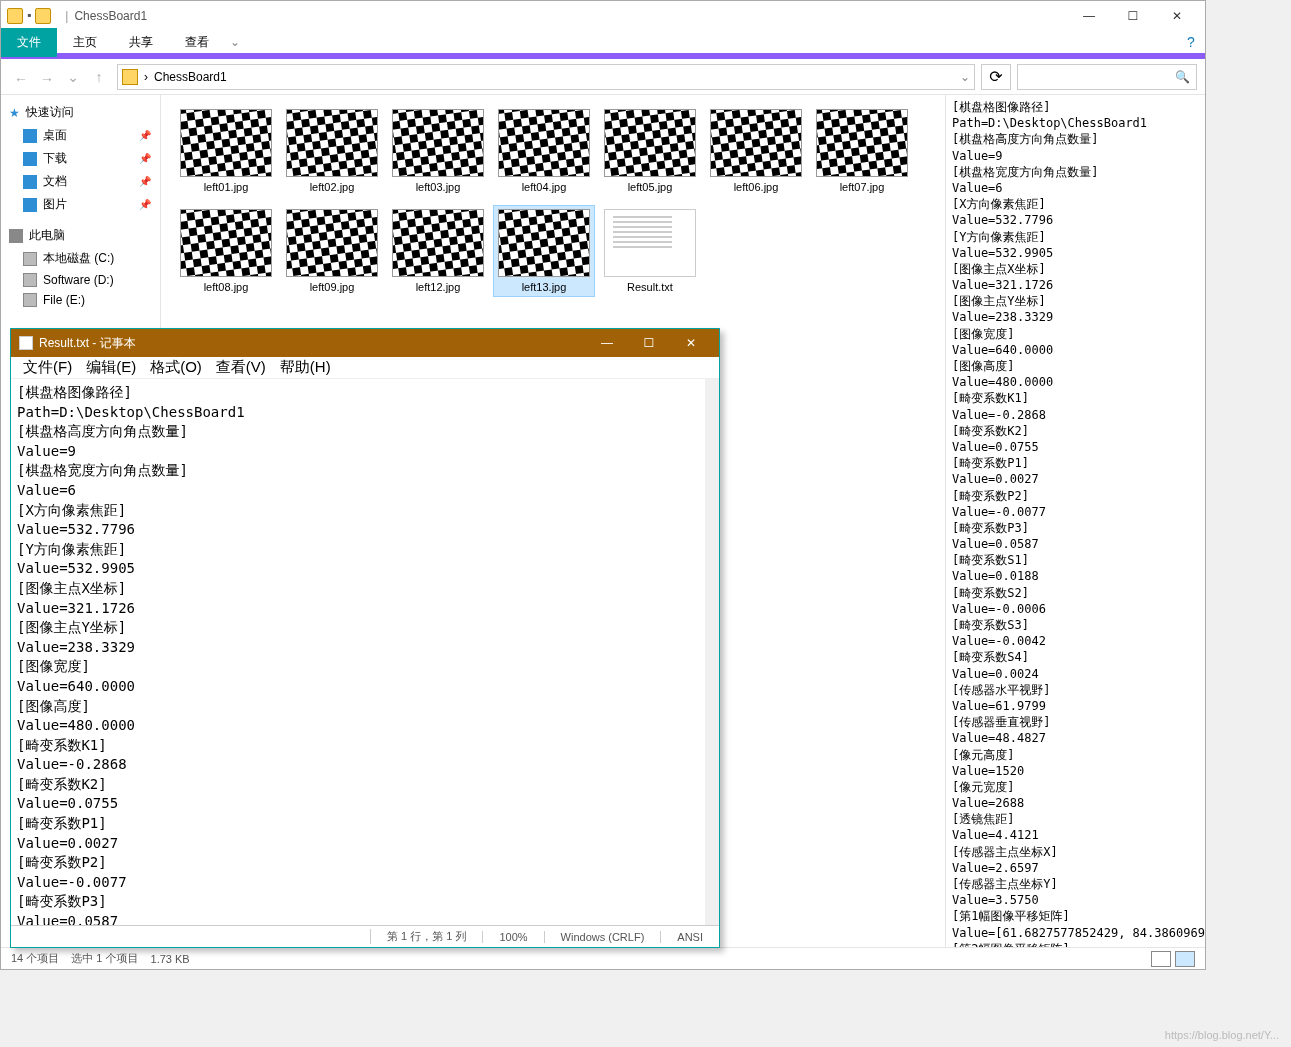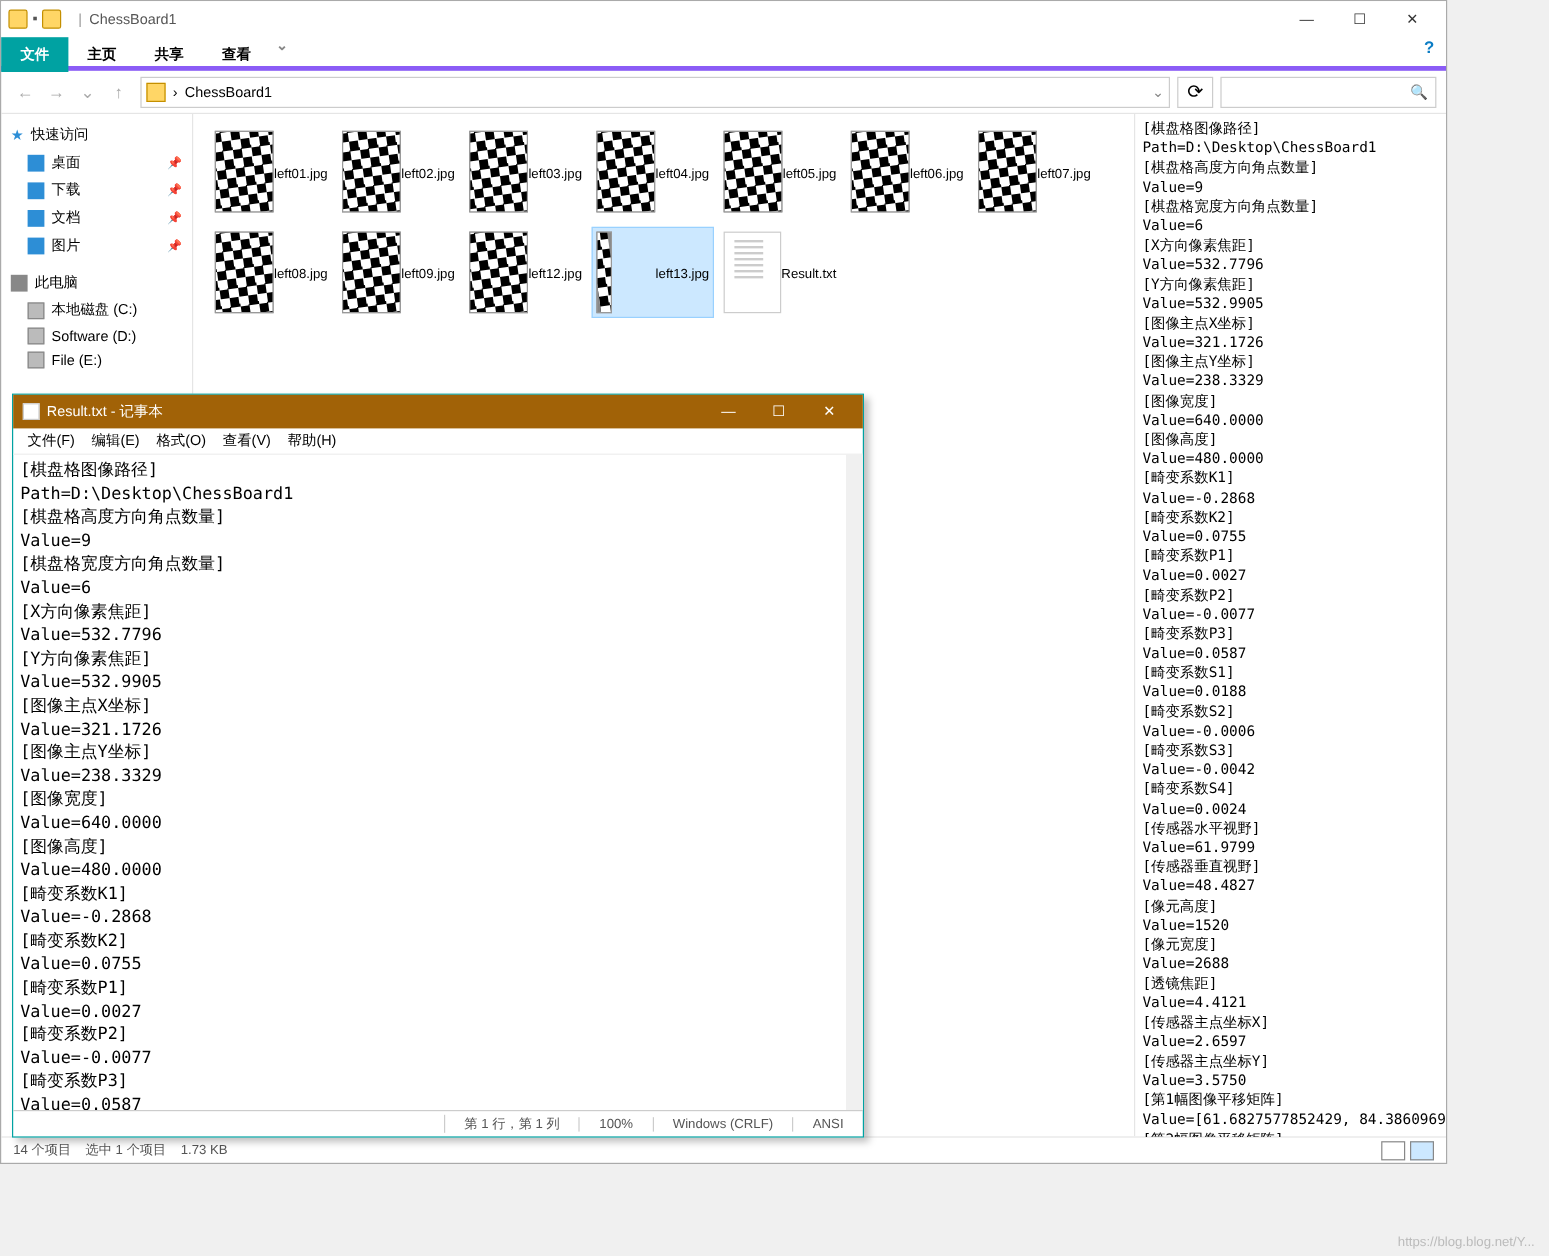--- a/index.html
+++ b/index.html
@@ -7,21 +7,21 @@
 
 
 .explorer { position:absolute; top:0; left:0; width:1206px; height:970px; background:#fff; border:1px solid #aaa; display:flex; flex-direction:column; }
 .titlebar { height:30px; background:#fff; display:flex; align-items:center; padding:0 6px; font-size:12px; color:#555; }
 .titlebar .icons { display:flex; gap:4px; margin-right:8px; }
 .titlebar .folder-ico { width:16px; height:16px; background:#ffd666; border:1px solid #c48f00; border-radius:2px; }
 .titlebar .sep { margin:0 6px; color:#999; }
 .win-controls { margin-left:auto; display:flex; }
 .win-btn { width:44px; height:28px; display:flex; align-items:center; justify-content:center; color:#333; font-size:12px; }
 
-.ribbon-tabs { height:28px; display:flex; align-items:flex-start; border-bottom:4px solid #8b5cf6; font-size:12px;font-weight:bold; }
+.ribbon-tabs { height:28px; display:flex; align-items:center; border-bottom:6px solid #8b5cf6; font-size:12px; }
 .ribbon-tabs .tab { padding:6px 16px; cursor:default; }
 .ribbon-tabs .tab.file { background:#00a2a2; color:#fff; }
 .ribbon-tabs .help { margin-left:auto; width:28px; display:flex; align-items:center; justify-content:center; color:#0a7cc4; font-size:14px; }
 .ribbon-tabs .expand { width:20px; display:flex; align-items:center; justify-content:center; color:#888; }
 
 .addr-bar { height:36px; display:flex; align-items:center; padding:4px 8px; gap:6px; border-bottom:1px solid #e5e5e5; }
 .nav-arrows { display:flex; gap:2px; }
 .nav-arrow { width:24px; height:24px; display:flex; align-items:center; justify-content:center; color:#aaa; font-size:14px; }
 .path-box { flex:1; height:26px; border:1px solid #ccc; display:flex; align-items:center; padding:0 4px; font-size:12px; gap:6px; }
 .path-box .folder-ico2 { width:16px; height:16px; background:#ffd666; border:1px solid #c48f00; }
@@ -39,22 +39,22 @@
 .ico { width:14px; height:14px; display:inline-block; }
 .ico.desk { background:#2d8ed6; }
 .ico.down { background:#2d8ed6; }
 .ico.doc { background:#2d8ed6; }
 .ico.pic { background:#2d8ed6; }
 .ico.pc { background:#888; }
 .ico.drv { background:#bbb; border:1px solid #888; }
 
 .content { flex:1; display:flex; overflow:hidden; }
 .file-grid { flex:1; padding:10px 14px; display:flex; flex-wrap:wrap; align-content:flex-start; gap:8px 4px; overflow:auto; }
-.file-item { width:102px; display:flex; flex-direction:row; align-items:center; padding:4px; font-size:11px; }
-.file-item.selected { background:#cce8ff; border:1px solid #99d1ff; padding:3px;gap:36px; }
+.file-item { width:102px; display:flex; flex-direction:column; align-items:center; padding:4px; font-size:11px; }
+.file-item.selected { background:#cce8ff; border:1px solid #99d1ff; padding:3px; }
 .thumb { width:92px; height:68px; background:#888; position:relative; overflow:hidden; border:1px solid #999; }
 .chessboard {
   position:absolute; inset:0;
   background:
     repeating-conic-gradient(#fff 0 90deg, #000 0 180deg);
   background-size: 12px 12px;
   transform: rotate(-8deg) scale(1.3);
 }
 .thumb.doc-thumb { background:#fff; border:1px solid #ccc; display:flex; flex-direction:column; padding:6px 8px; gap:3px; }
 .thumb.doc-thumb .line { height:2px; background:#ccc; width:80%; }
@@ -66,21 +66,21 @@
 .statusbar .view-icons { margin-left:auto; display:flex; gap:4px; }
 .statusbar .vi { width:20px; height:16px; border:1px solid #888; }
 .statusbar .vi.active { background:#cce8ff; }
 
 
 .notepad { position:absolute; top:328px; left:10px; width:710px; height:620px; background:#fff; border:1px solid #00a2a2; box-shadow:4px 4px 6px rgba(0,0,0,0.25); display:flex; flex-direction:column; }
 .np-title { height:28px; background:#a16207; color:#fff; display:flex; align-items:center; padding:0 8px; font-size:12px; }
 .np-title .np-ico { width:14px; height:14px; background:#fff; margin-right:6px; border:1px solid #ccc; }
 .np-controls { margin-left:auto; display:flex; gap:2px; }
 .np-btn { width:40px; height:24px; display:flex; align-items:center; justify-content:center; }
-.np-menu { height:22px; display:flex; align-items:center; padding:0 6px; font-size:12px; border-bottom:1px solid #eee; gap:2px; }
+.np-menu { height:22px; display:flex; align-items:center; padding:0 6px; font-size:15px; border-bottom:1px solid #eee; gap:2px; }
 .np-menu span { padding:2px 6px; }
 .np-body { flex:1; padding:4px 6px; font-size:14px; font-family:"SimSun","Microsoft YaHei",monospace; overflow:auto; white-space:pre; line-height:1.4; border-right:14px solid #f0f0f0; }
 .np-body::-webkit-scrollbar { width:14px; }
 .np-status { height:22px; border-top:1px solid #ccc; display:flex; align-items:center; font-size:11px; color:#555; }
 .np-status .cell { padding:0 16px; border-left:1px solid #ccc; }
 .np-status .first { flex:1; border:none; }
 
 .watermark { position:absolute; right:12px; bottom:6px; font-size:11px; color:#bbb; }
 </style>
 </head>

